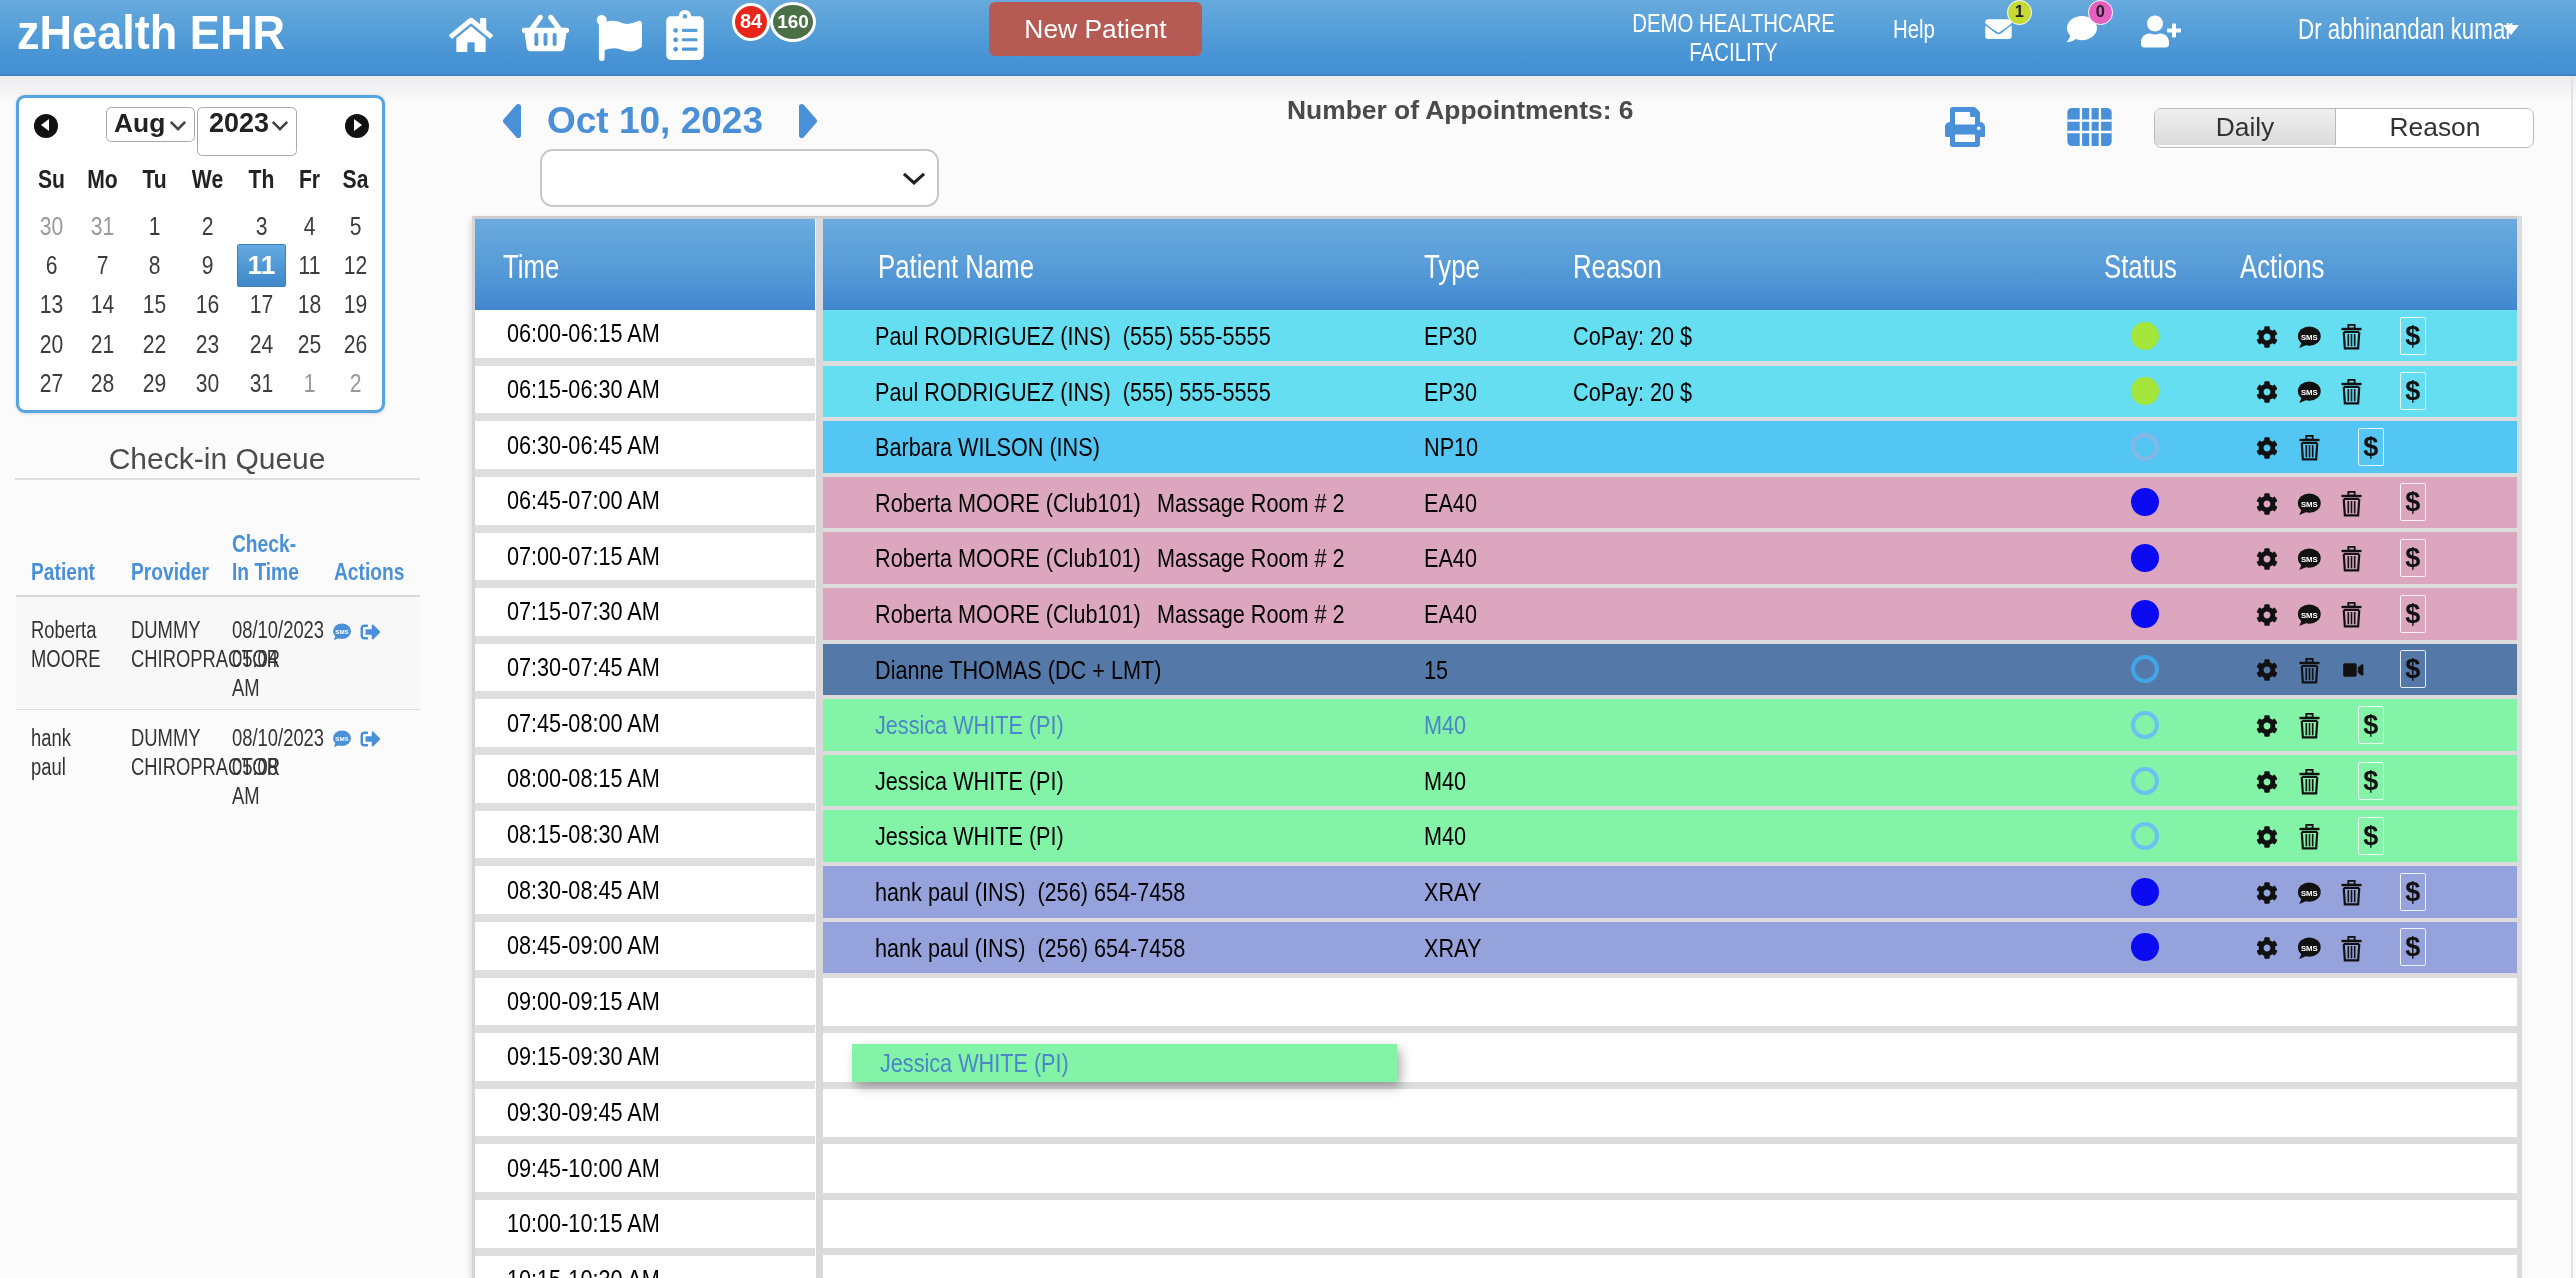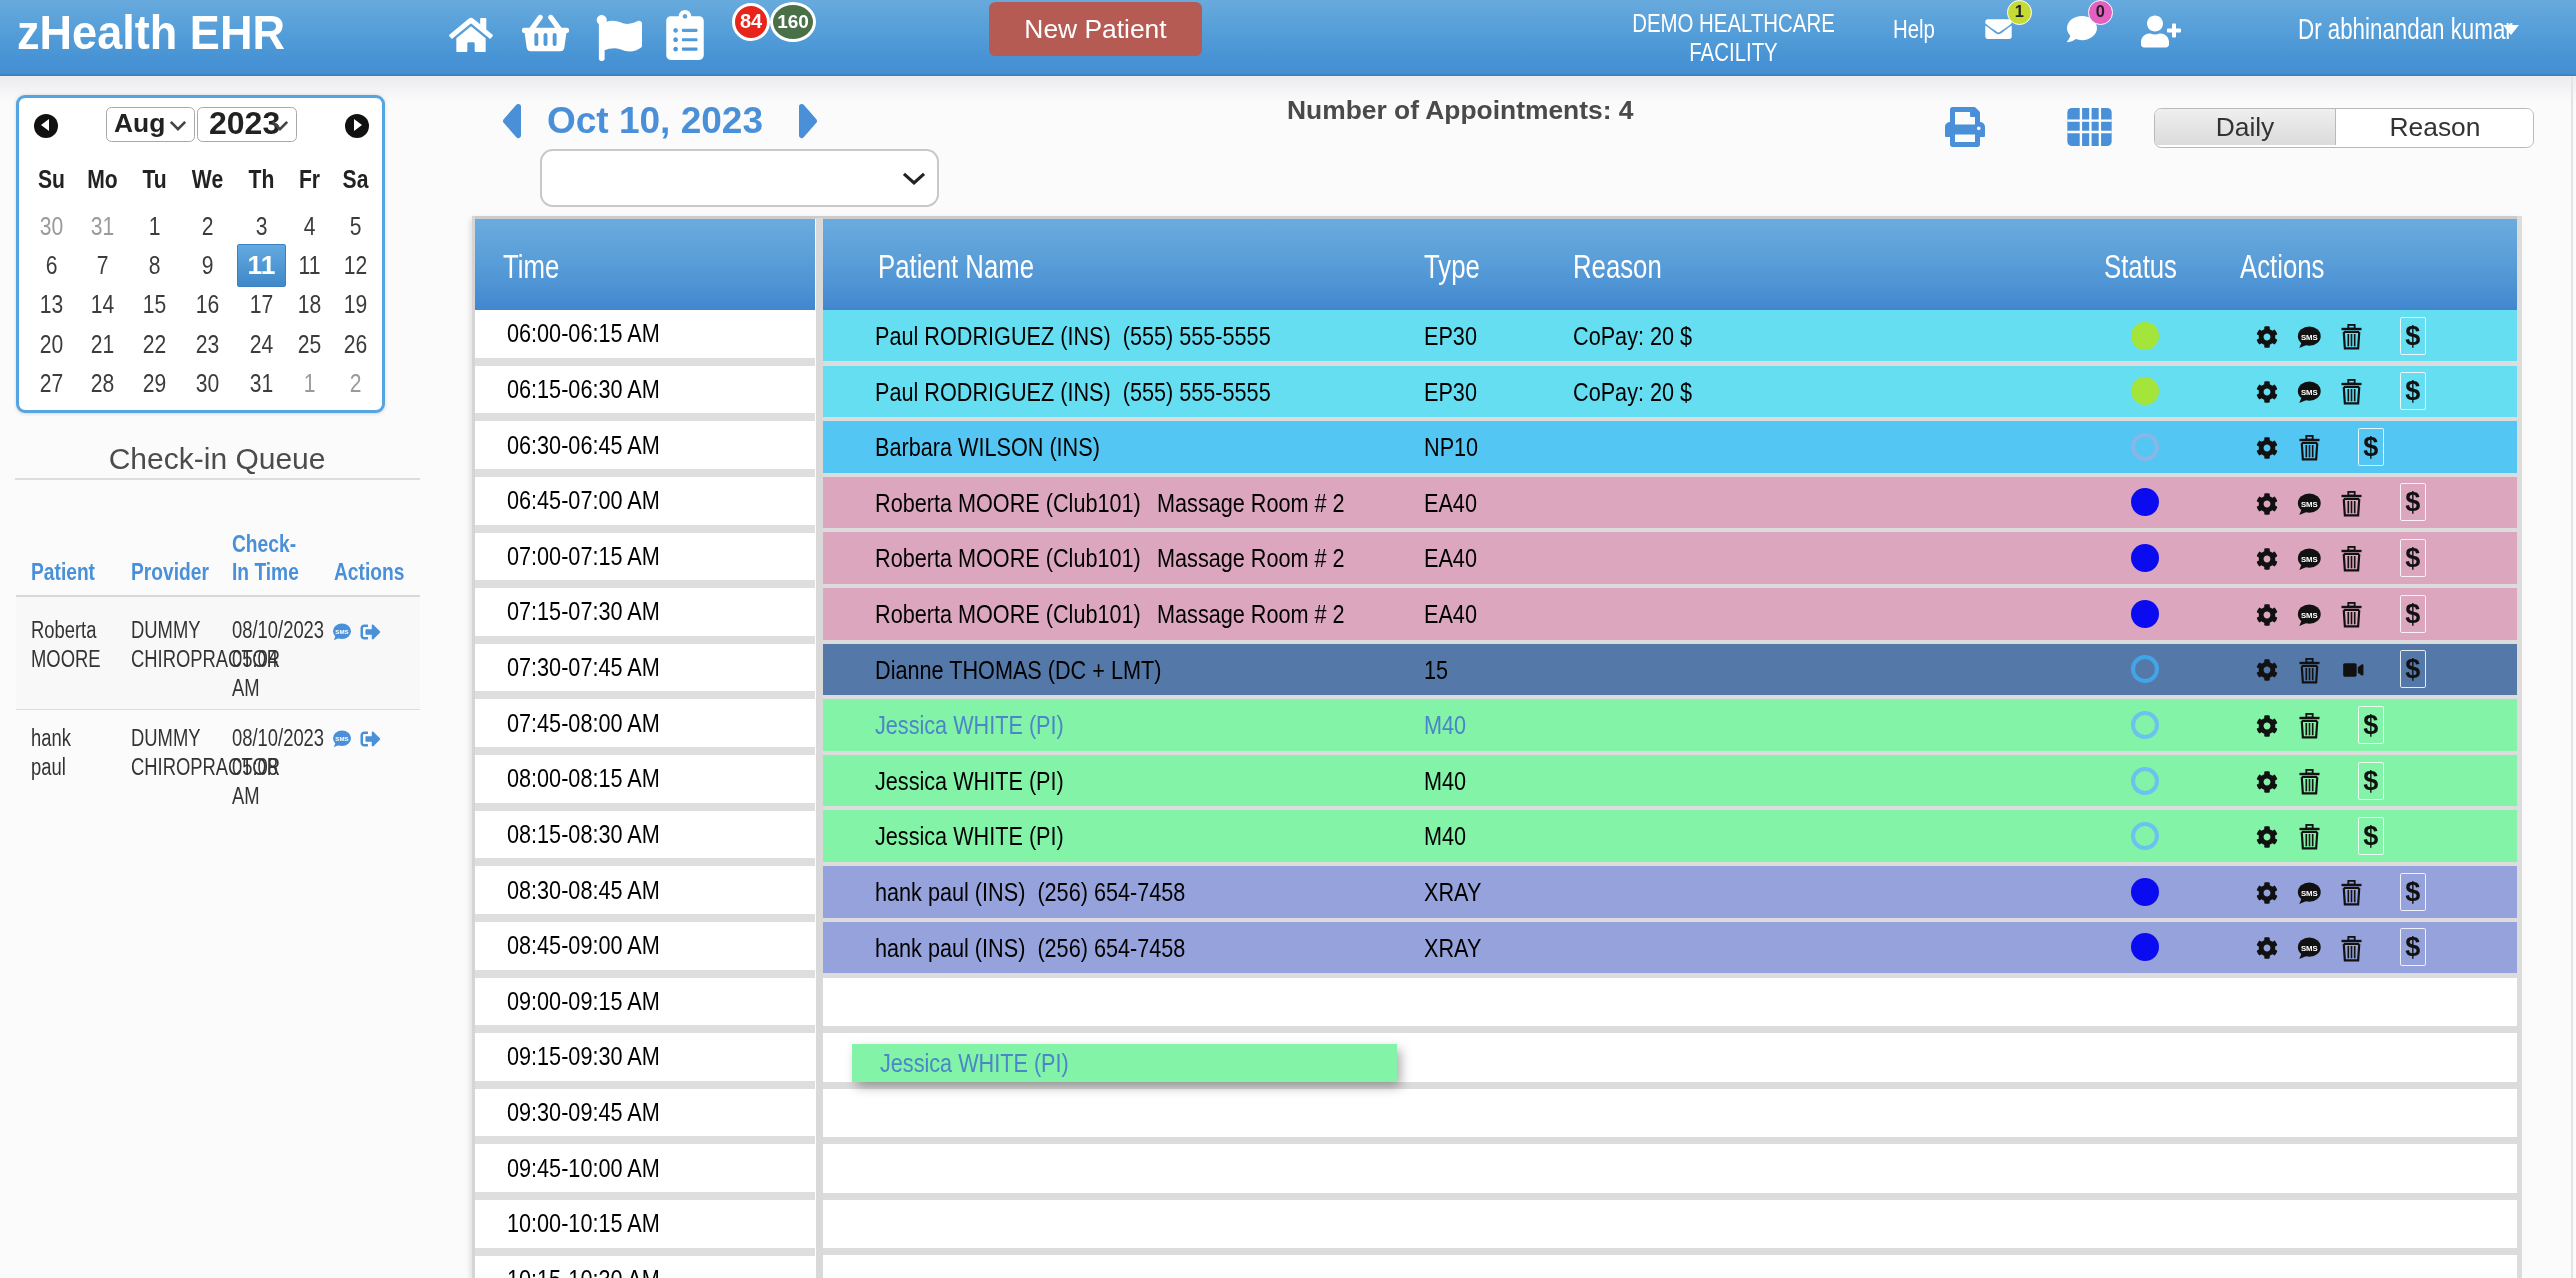--- a/index.html
+++ b/index.html
@@ -49,21 +49,21 @@
 </div>
 <div class="abs" style="left:16.4px;top:95px;width:369px;height:318px;background:#fff;border:3.6px solid #55a5e3;border-radius:9px;box-shadow:0 0.9px 3.6px rgba(0,0,0,0.15);"></div>
 <div class="abs" style="left:34px;top:114px;width:24px;height:24px;background:#111;border-radius:50%;"></div>
 <div class="abs" style="left:41px;top:119px;width:0;height:0;border-top:6.4px solid transparent;border-bottom:6.4px solid transparent;border-right:8.2px solid #fff;"></div>
 <div class="abs" style="left:345px;top:114px;width:24px;height:24px;background:#111;border-radius:50%;"></div>
 <div class="abs" style="left:354px;top:119px;width:0;height:0;border-top:6.4px solid transparent;border-bottom:6.4px solid transparent;border-left:8.2px solid #fff;"></div>
 <div class="abs" style="left:106px;top:107px;width:89px;height:35px;background:#fff;border:1.8px solid #a8a8a8;border-radius:5.5px;font-size:26.4px;font-weight:bold;color:#222;line-height:31px;"><span style="margin-left:7px;">Aug</span>
 <svg class="abs" style="left:62px;top:12px;" width="18" height="11" viewBox="0 0 20 12">
       <path d="M2 2 L10 10 L18 2" stroke="#444" stroke-width="3" fill="none"></path>
     </svg></div>
-<div class="abs" style="left:197px;top:107px;width:100px;height:35px;background:#fff;border:1.8px solid #a8a8a8;border-radius:5.5px;font-size:32px;font-weight:bold;color:#222;line-height:31px;"><span style="margin-left:11px;">2023</span>
+<div class="abs" style="left:197px;top:107px;width:100px;height:49px;background:#fff;border:1.8px solid #a8a8a8;border-radius:5.5px;font-size:27px;font-weight:bold;color:#222;line-height:31px;"><span style="margin-left:11px;">2023</span>
 <svg class="abs" style="left:73px;top:12px;" width="18" height="11" viewBox="0 0 20 12">
       <path d="M2 2 L10 10 L18 2" stroke="#444" stroke-width="3" fill="none"></path>
     </svg></div>
 <div class="abs ct" style="left:24px;top:164px;width:55px;text-align:center;font-weight:bold;color:#222;">Su</div>
 <div class="abs ct" style="left:75px;top:164px;width:55px;text-align:center;font-weight:bold;color:#222;">Mo</div>
 <div class="abs ct" style="left:127px;top:164px;width:55px;text-align:center;font-weight:bold;color:#222;">Tu</div>
 <div class="abs ct" style="left:180px;top:164px;width:55px;text-align:center;font-weight:bold;color:#222;">We</div>
 <div class="abs ct" style="left:234px;top:164px;width:55px;text-align:center;font-weight:bold;color:#222;">Th</div>
 <div class="abs ct" style="left:282px;top:164px;width:55px;text-align:center;font-weight:bold;color:#222;">Fr</div>
 <div class="abs ct" style="left:328px;top:164px;width:55px;text-align:center;font-weight:bold;color:#222;">Sa</div>
@@ -137,21 +137,21 @@
   </svg>
 <div class="abs" style="left:547px;top:100px;font-size:37px;font-weight:bold;color:#4a90d9;">Oct 10, 2023</div>
 <svg class="abs" style="left:798px;top:103px;" width="20" height="36" viewBox="0 0 22 40">
     <path d="M4 4 L18 20 L4 36 Z" stroke="#4a90d9" stroke-width="6" fill="#4a90d9" stroke-linejoin="round"></path>
   </svg>
 <div class="abs" style="left:540px;top:149px;width:399px;height:58px;background:#fff;border:2.7px solid #c8c8c8;border-radius:12.7px;">
   <svg class="abs" style="left:360px;top:21px;" width="24" height="13.7" viewBox="0 0 26 15">
       <path d="M2 2 L13 12 L24 2" stroke="#222" stroke-width="3.5" fill="none"></path>
     </svg>
 </div>
-<div class="abs" style="left:1287px;top:95px;font-size:26.4px;font-weight:bold;color:#4a4a4a;">Number of Appointments: 4</div>
+<div class="abs" style="left:1287px;top:95px;font-size:26.4px;font-weight:bold;color:#4a4a4a;">Number of Appointments: 6</div>
 <svg class="abs" style="left:1943px;top:107px;" width="44" height="40" viewBox="0 0 512 512" fill="#4a90d9">
     <path d="M448 192V77.25c0-8.49-3.37-16.62-9.37-22.63L393.37 9.37c-6-6-14.14-9.37-22.63-9.37H96C78.33 0 64 14.33 64 32v160c-35.35 0-64 28.65-64 64v112c0 8.84 7.16 16 16 16h48v96c0 17.67 14.33 32 32 32h320c17.67 0 32-14.33 32-32v-96h48c8.84 0 16-7.16 16-16V256c0-35.35-28.65-64-64-64zm-64 256H128v-96h256v96zm0-224H128V64h192v48c0 8.84 7.16 16 16 16h48v96zm48 72c-13.25 0-24-10.75-24-24 0-13.26 10.75-24 24-24s24 10.74 24 24c0 13.25-10.75 24-24 24z"></path>
   </svg>
 <svg class="abs" style="left:2067px;top:108px;" width="45" height="38" viewBox="0 0 49 42">
     <rect x="0" y="0" width="49" height="42" rx="5" fill="#4a90d9"></rect>
     <g stroke="#fff" stroke-width="2.6">
       <line x1="0" y1="14" x2="49" y2="14"></line>
       <line x1="0" y1="26.5" x2="49" y2="26.5"></line>
       <line x1="15" y1="0" x2="15" y2="42"></line>
       <line x1="25.5" y1="0" x2="25.5" y2="42"></line>

